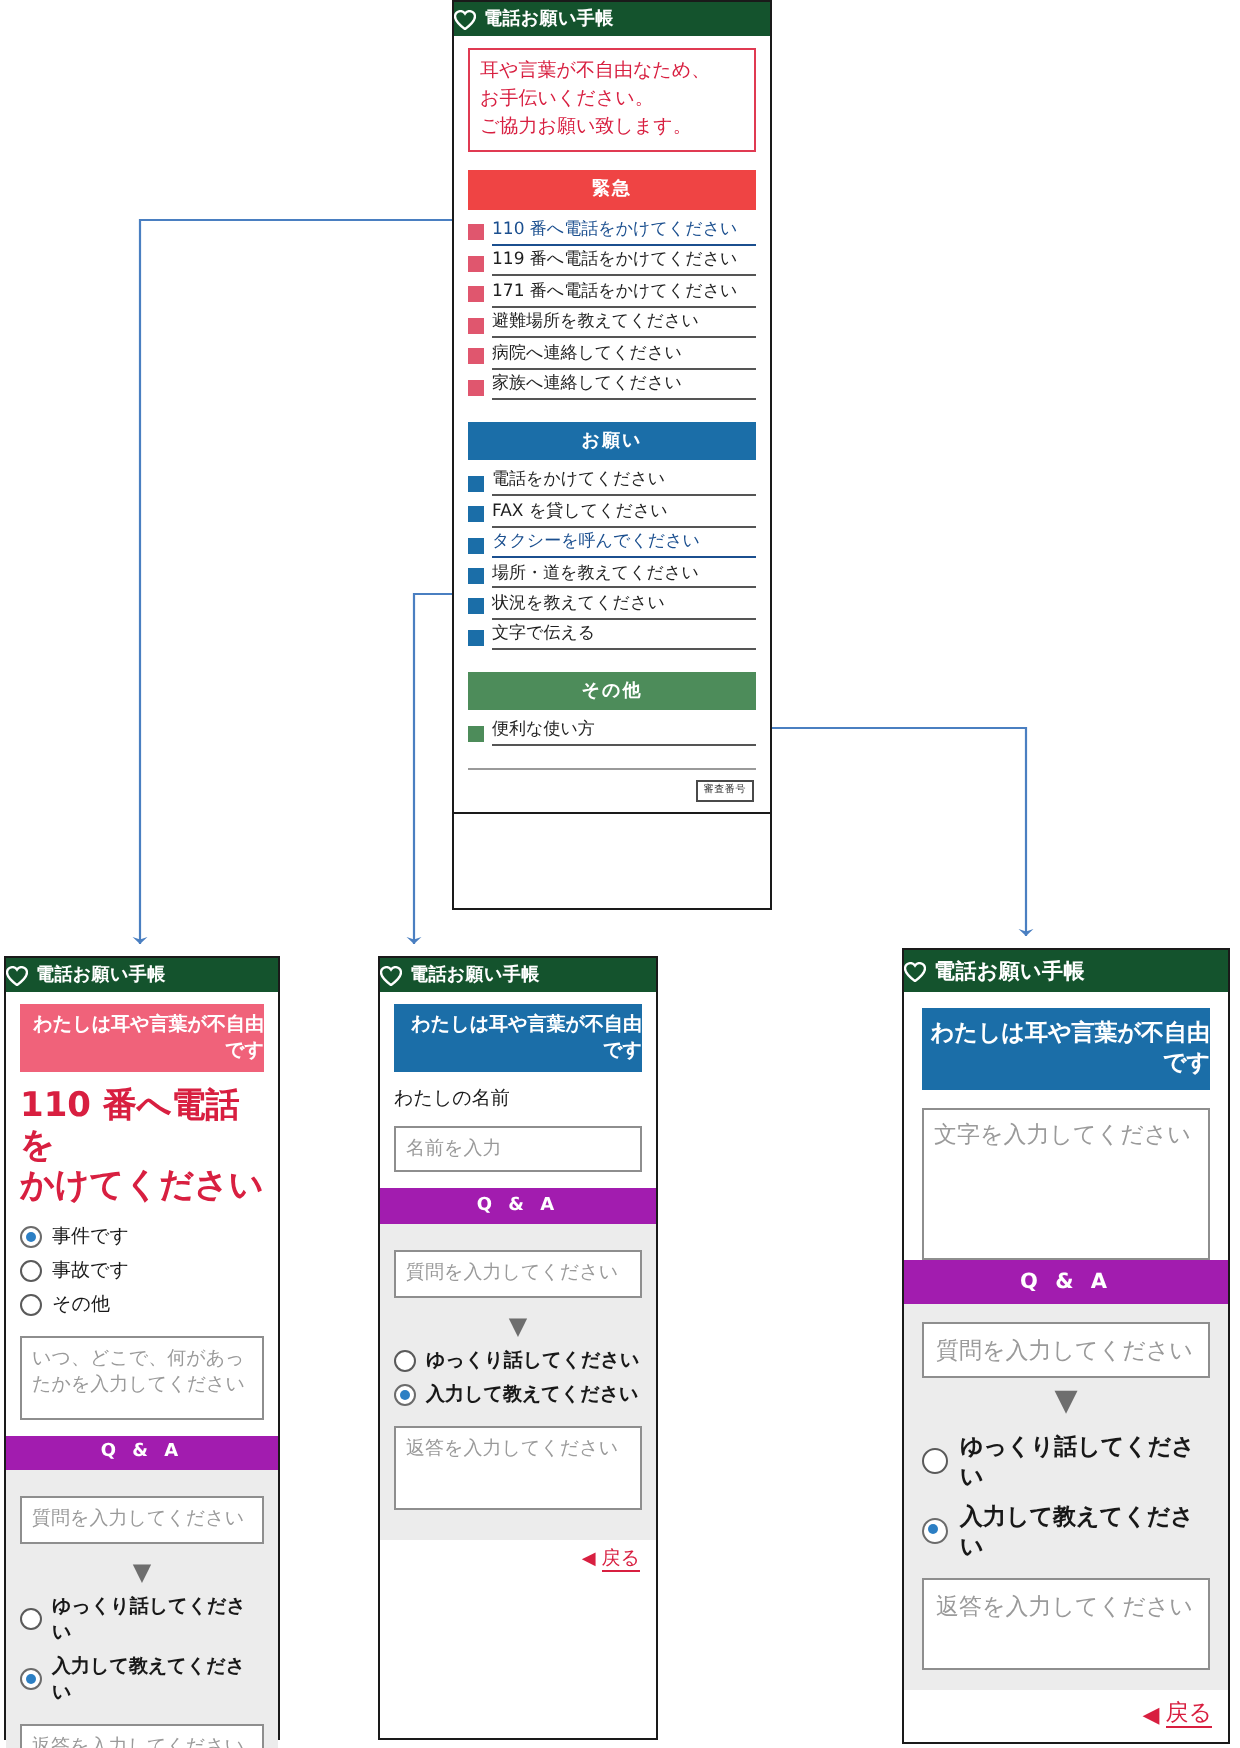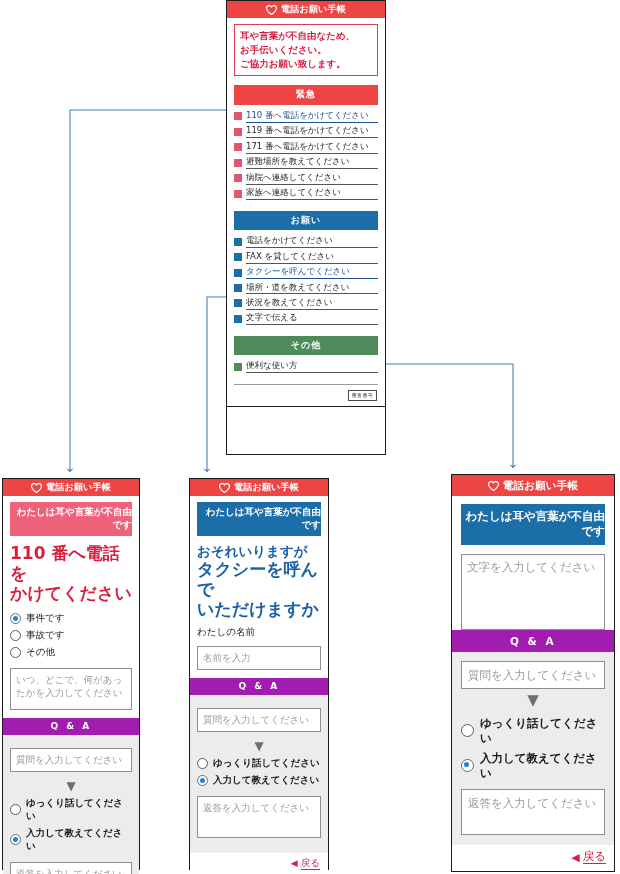--- a/index.html
+++ b/index.html
@@ -11,43 +11,43 @@
   }
   #stage { position: relative; width: 620px; height: 874px; }
 
   
   .panel {
     position: absolute;
     background: #ffffff;
     border: 1px solid #1a1a1a;
   }
   .app-header {
-    background: #ef4444;
+    background: #14532d;
     color: #ffffff;
     height: 17px;
     display: flex;
     align-items: center;
-    justify-content: center;
+    justify-content: flex-start;
     gap: 4px;
     font-size: 9px;
     font-weight: bold;
     letter-spacing: .2px;
   }
   .app-header.big { height: 21px; font-size: 10.5px; }
   .heart { display: inline-block; width: 11px; height: 10px; flex: none; }
   .heart svg { display: block; width: 100%; height: 100%; }
 
   
   #panel-main { left: 226px; top: 0px; width: 160px; height: 455px; }
   .mm-body { padding: 6px 7px 0 7px; }
   .notice {
     border: 1px solid #e03a52;
     color: #d81f40;
     font-size: 9.5px;
-    font-weight: bold;
+    font-weight: normal;
     line-height: 1.45;
     padding: 4px 5px 5px 5px;
     margin-bottom: 9px;
   }
   .sec-head {
     text-align: center;
     color: #ffffff;
     font-size: 9px;
     font-weight: bold;
     padding: 3px 0 3.5px 0;
@@ -349,25 +349,20 @@
       <span class="heart">
         <svg viewBox="0 0 24 22">
             <path d="M12 21 C4 15 1 10.5 1 7 A6 6 0 0 1 12 4 A6 6 0 0 1 23 7 C23 10.5 20 15 12 21 Z" fill="none" stroke="#ffffff" stroke-width="2.6"></path>
           </svg>
       </span>
       <span>電話お願い手帳</span>
     </div>
 
     <div class="banner blue">わたしは耳や言葉が不自由です</div>
 
-    <div class="bigtitle blue">
-      <span class="small">おそれいりますが</span>
-      <span class="large">タクシーを呼んで</span>
-      <span class="large">いただけますか</span>
-    </div>
 
     <div class="sublabel">わたしの名前</div>
     <div class="field short">名前を入力</div>
 
     <div class="qa-head">Q &amp; A</div>
     <div class="qa-body">
       <div class="field short">質問を入力してください</div>
       <div class="caret">▼</div>
       <div class="radios">
         <label class="radio-row bold">

